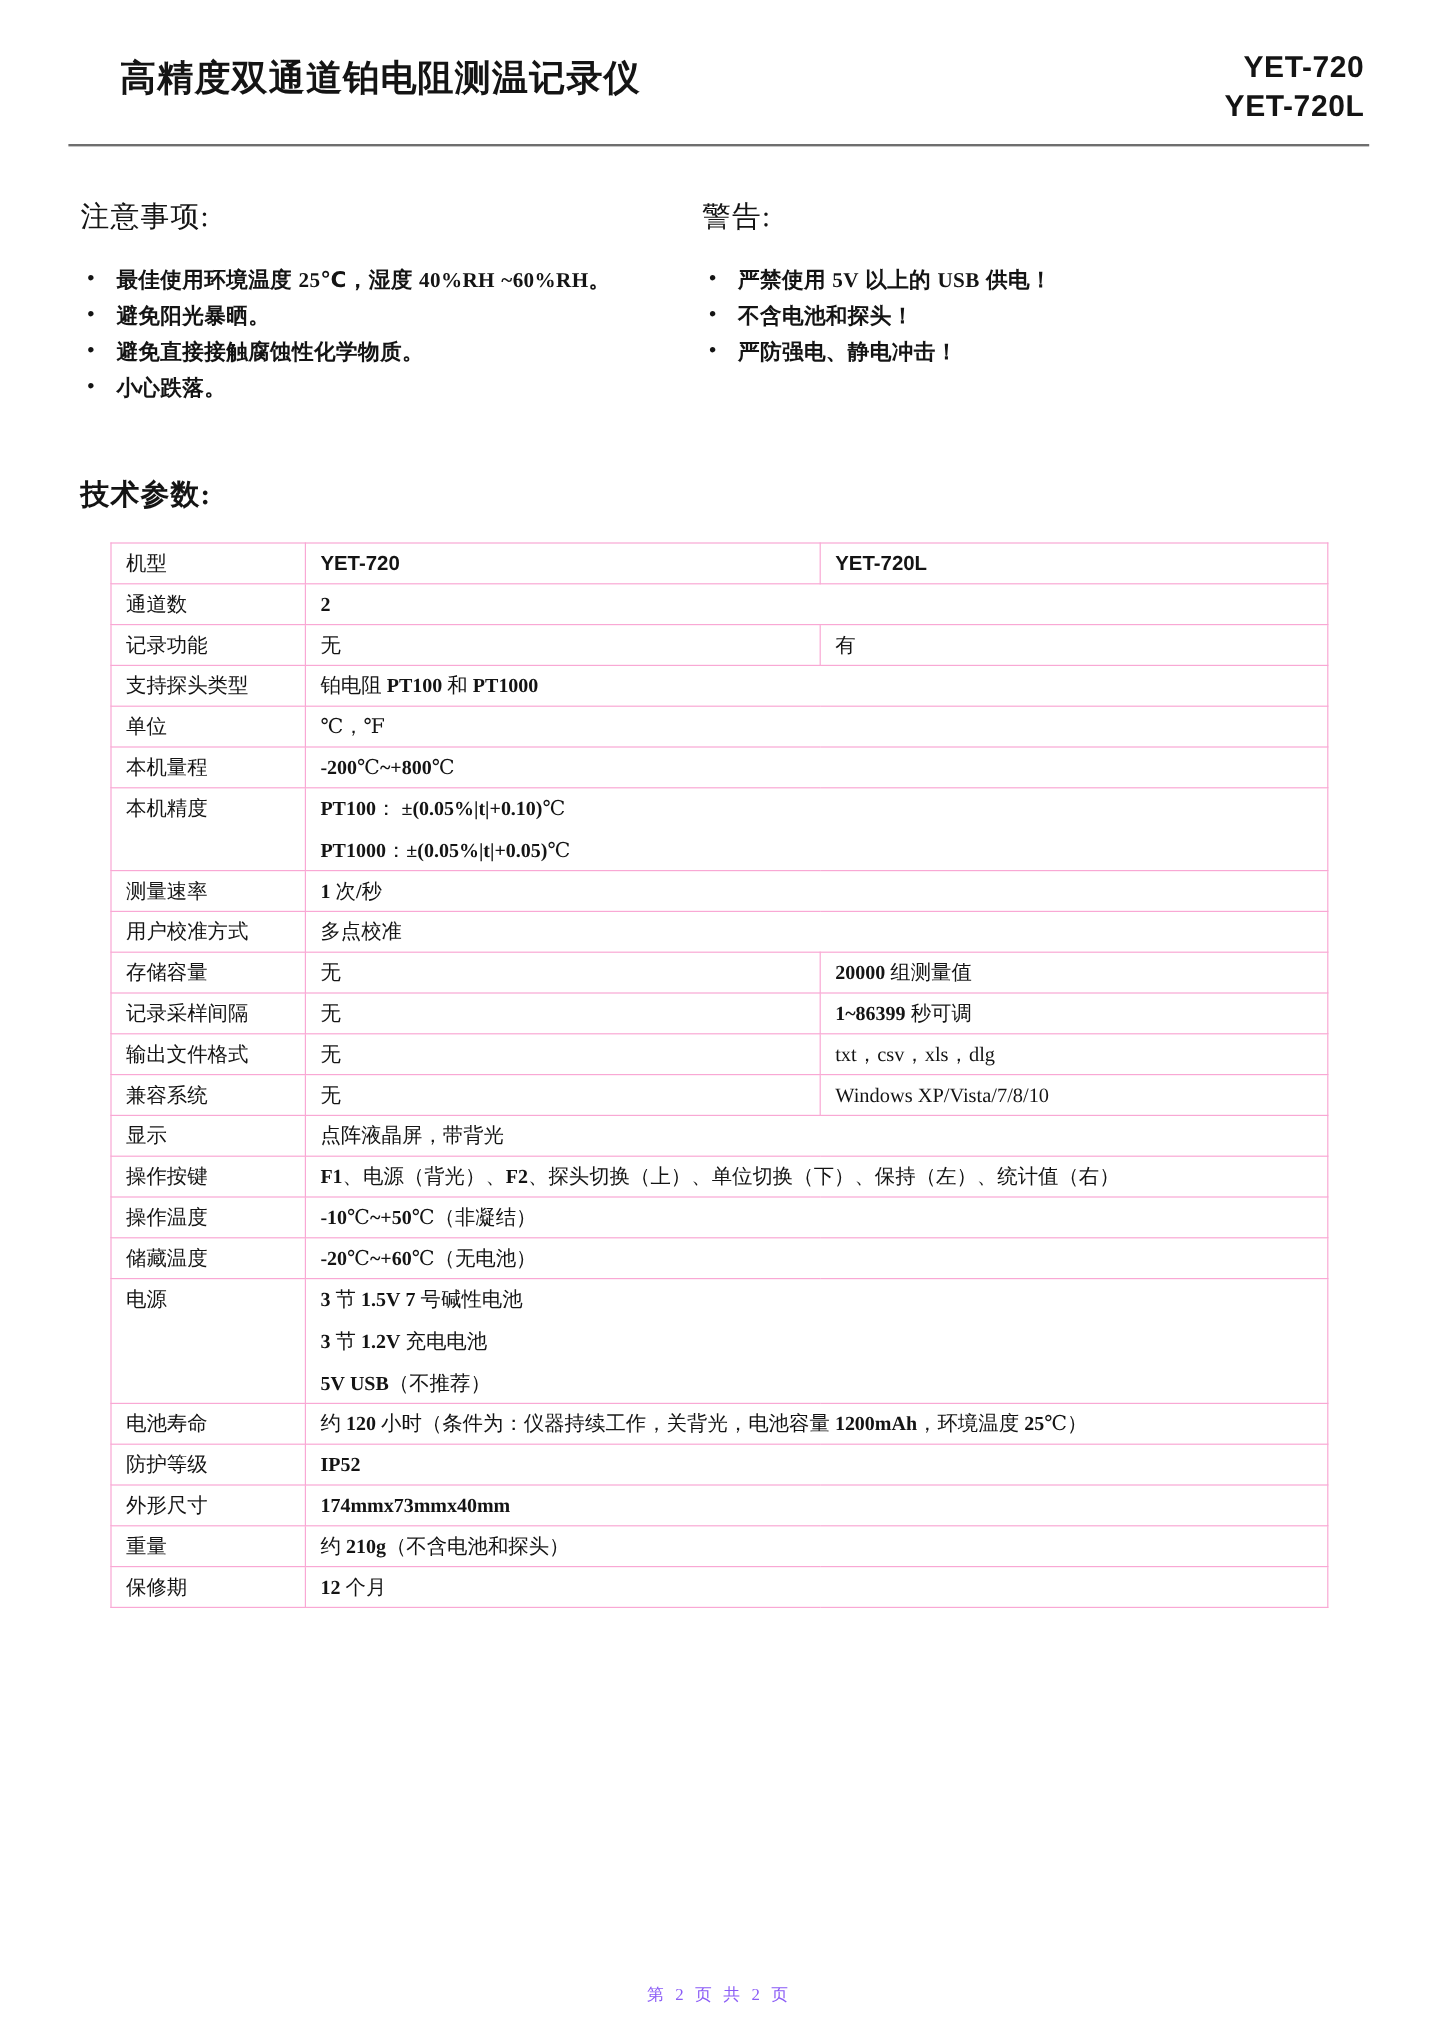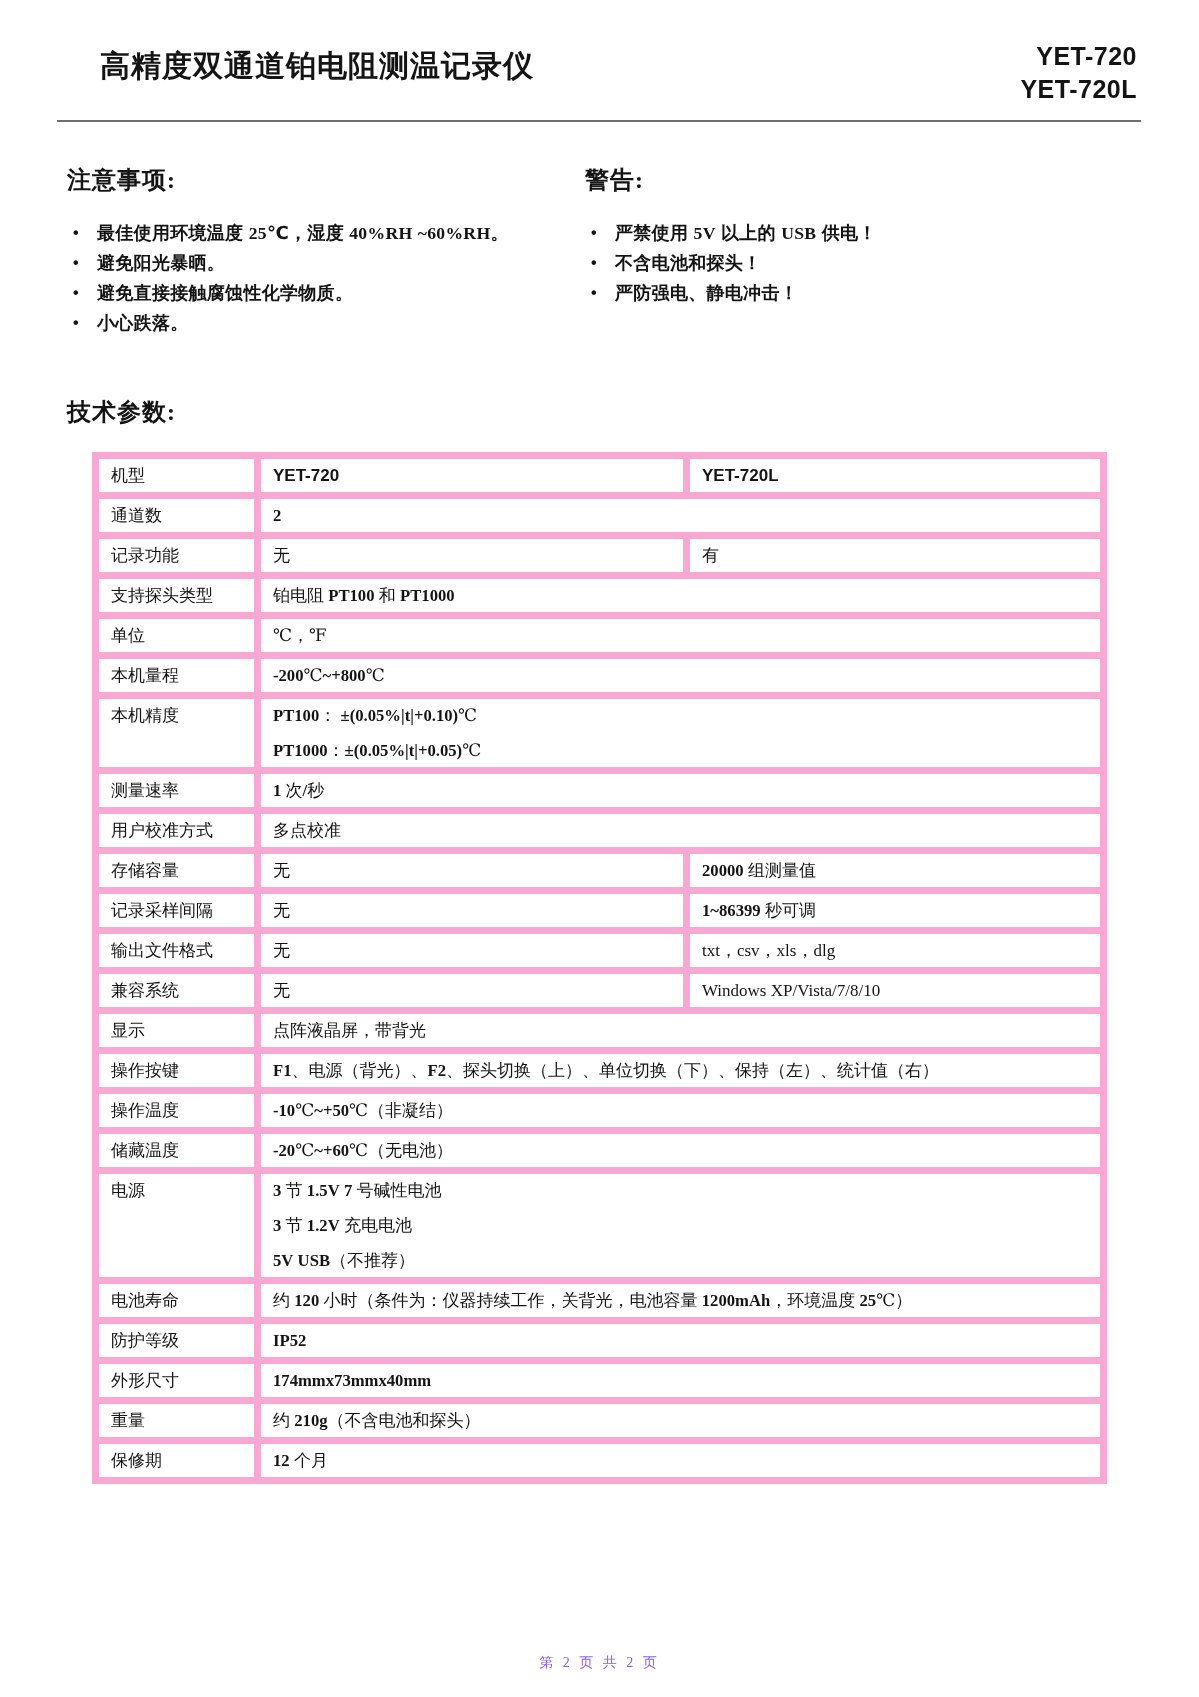--- a/index.html
+++ b/index.html
@@ -45,21 +45,21 @@
   
   .two-col {
     display: flex;
     padding: 42px 60px 0 67px;
   }
   .col-notes { width: 518px; flex: 0 0 518px; }
   .col-warnings { flex: 1; }
   .section-heading {
     font-family: "Liberation Serif", "DejaVu Serif", serif;
     font-size: 24px;
-    font-weight: 700;
+    font-weight: 400;
     letter-spacing: 1px;
     margin-bottom: 22px;
   }
   .bullet-list { list-style: none; }
   .bullet-item {
     display: flex;
     font-size: 18px;
     font-weight: 600;
     line-height: 30px;
     letter-spacing: .3px;
@@ -85,21 +85,21 @@
   
   table.specs {
     border-collapse: collapse;
     table-layout: fixed;
     width: 1015px;
     margin: 24px 0 0 92px;
     font-family: "Liberation Serif", "DejaVu Serif", serif;
     font-size: 17px;
   }
   table.specs td {
-    border: 7px solid #f9a8d4;
+    border: 1px solid #f9a8d4;
     vertical-align: top;
     padding: 2px 12px;
   }
   td.label-cell { padding-left: 13px; }
   .cell-line { line-height: 29px; white-space: nowrap; }
   .cell-line + .cell-line { margin-top: 6px; }
   td.value-cell.strong .cell-line,
   td.value-cell.strong {
     font-family: "Liberation Sans", "DejaVu Sans", sans-serif;
     font-weight: 700;

